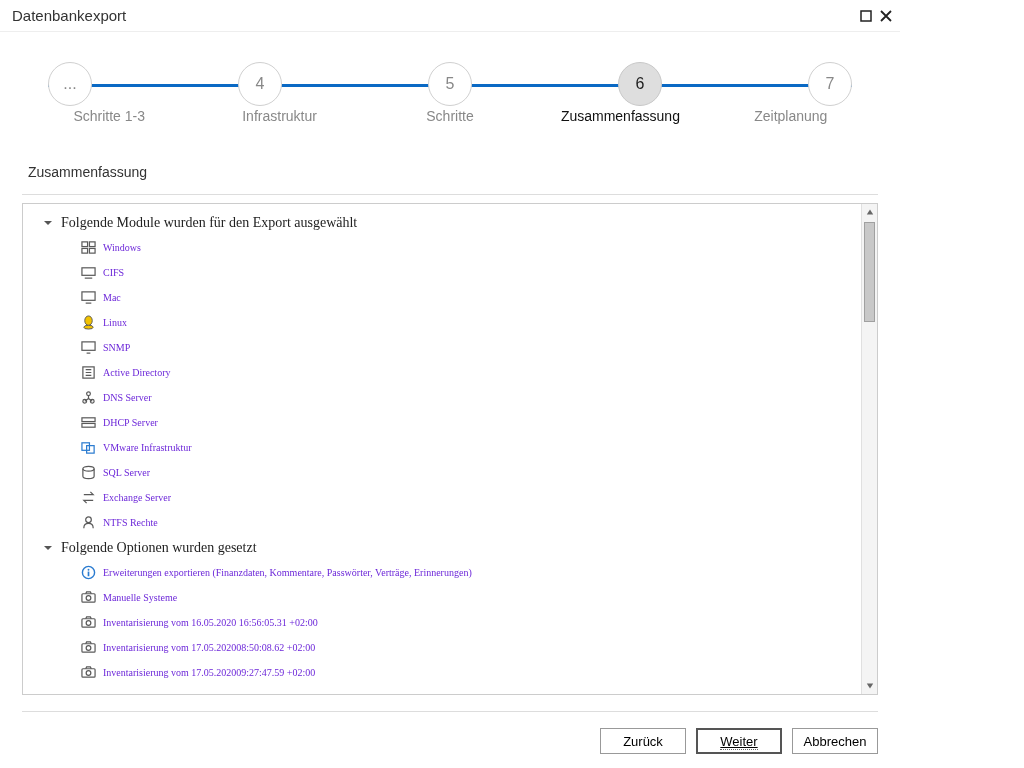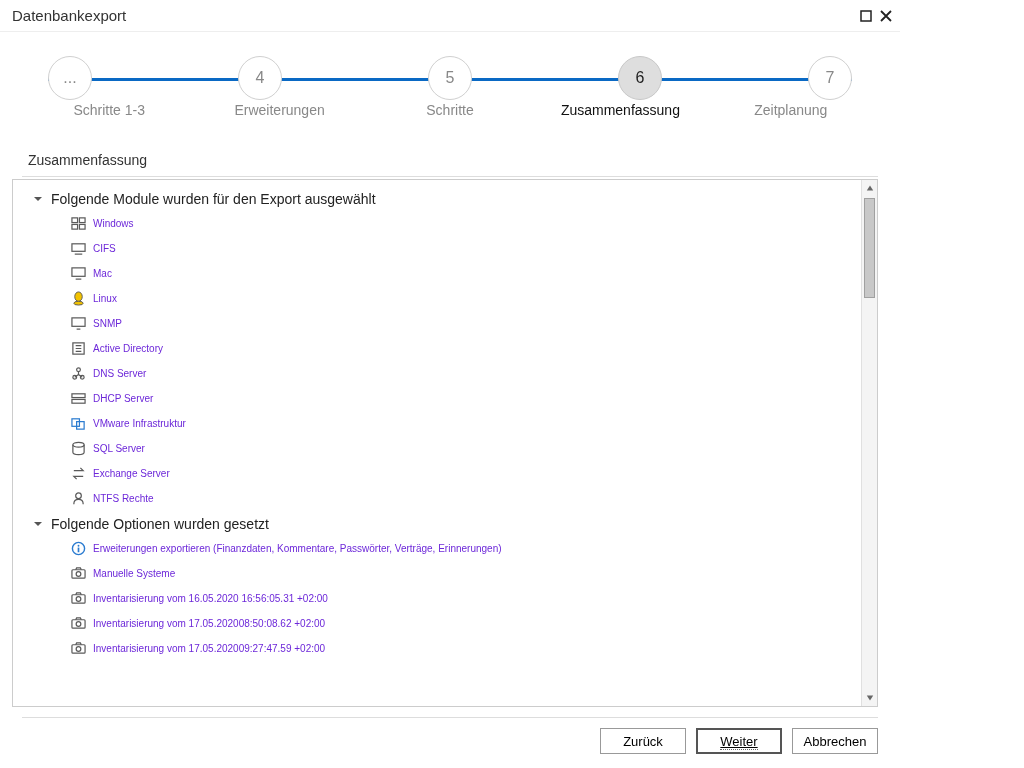--- a/index.html
+++ b/index.html
@@ -1,37 +1,37 @@
 <!DOCTYPE html>
 <html><head>
 <meta charset="utf-8">
 <style>
   * { box-sizing: border-box; margin: 0; padding: 0; }
   html, body { width: 1024px; height: 768px; font-family: "Segoe UI", Tahoma, sans-serif; font-size: 13px; background: #fff; color: #222; overflow: hidden; }
-  .window { width: 900px; height: 768px; background: #fff; position: relative; display: flex; flex-direction: column; }
+  .window { width: 900px; height: 768px; background: #fff; position: relative; display: flex; flex-direction: column; gap: 6px; }
   .titlebar { height: 32px; display: flex; align-items: center; padding: 0 4px 0 12px; border-bottom: 1px solid #eee; }
   .titlebar-title { font-size: 15px; color: #333; flex: 1; }
   .titlebar-btns { display: flex; gap: 0; }
   .titlebar-btn { width: 20px; height: 20px; display: flex; align-items: center; justify-content: center; cursor: pointer; }
   .titlebar-btn svg { width: 12px; height: 12px; }
 
   .stepper { margin-top: 24px; padding: 0 24px; }
   .stepper-track { position: relative; height: 46px; }
   .stepper-line { position: absolute; top: 22px; left: 24px; right: 24px; height: 3px; background: #0a69c4; }
   .stepper-circles { position: absolute; top: 0; left: 0; right: 0; display: flex; justify-content: space-between; padding: 0 24px; }
   .step-circle { width: 44px; height: 44px; border-radius: 50%; background: #fff; border: 1px solid #d0d0d0; display: flex; align-items: center; justify-content: center; font-size: 16px; color: #888; position: relative; z-index: 2; }
   .step-circle.active { background: #dedede; border-color: #c8c8c8; color: #222; }
   .stepper-labels { display: flex; justify-content: center; padding: 0 0; }
   .step-label { flex: 1; text-align: center; font-size: 14px; color: #888; }
   .step-label.active { color: #111; }
 
   .section-title { font-size: 14px; color: #333; margin: 34px 28px 8px 28px; }
   .section-hr { height: 1px; background: #ddd; margin: 0 22px 2px 22px; }
 
-  .content-box { flex: 1; margin: 0 22px 10px 12px; border: 1px solid #ccc; position: relative; overflow: hidden; background: #fff; }
+  .content-box { flex: 1; margin: 0 22px 10px 22px; border: 1px solid #ccc; position: relative; overflow: hidden; background: #fff; font-family: Liberation Serif, serif; }
   .content-scroll { position: absolute; top: 0; left: 0; right: 16px; bottom: 0; overflow: hidden; padding: 6px 0 0 18px; }
   .scrollbar { position: absolute; top: 0; right: 0; width: 16px; bottom: 0; background: #f4f4f4; border-left: 1px solid #e0e0e0; }
   .scroll-up, .scroll-down { width: 16px; height: 16px; display: flex; align-items: center; justify-content: center; position: absolute; left: 0; }
   .scroll-up { top: 0; }
   .scroll-down { bottom: 0; }
   .scroll-up svg, .scroll-down svg { width: 8px; height: 8px; fill: #666; }
   .scroll-thumb { position: absolute; left: 2px; right: 2px; top: 18px; height: 100px; background: #c8c8c8; border: 1px solid #a0a0a0; border-radius: 0; }
 
   .tree-line { display: flex; align-items: center; height: 25px; font-size: 10px; color: #6d28d9; }
   .tree-section { display: flex; align-items: center; height: 25px; font-size: 14px; color: #222; }
@@ -76,21 +76,21 @@
       <div class="stepper-circles" id="stepper-circles">
           <div class="step-circle">...</div>
           <div class="step-circle">4</div>
           <div class="step-circle">5</div>
           <div class="step-circle active">6</div>
           <div class="step-circle">7</div>
         </div>
     </div>
     <div class="stepper-labels" id="stepper-labels">
         <div class="step-label">Schritte 1-3</div>
-        <div class="step-label">Erweiterungen</div>
+        <div class="step-label">Infrastruktur</div>
         <div class="step-label">Schritte</div>
         <div class="step-label active">Zusammenfassung</div>
         <div class="step-label">Zeitplanung</div>
       </div>
   </div>
 
   <div class="section-title">Zusammenfassung</div>
   <div class="section-hr"></div>
 
   <div class="content-box">

